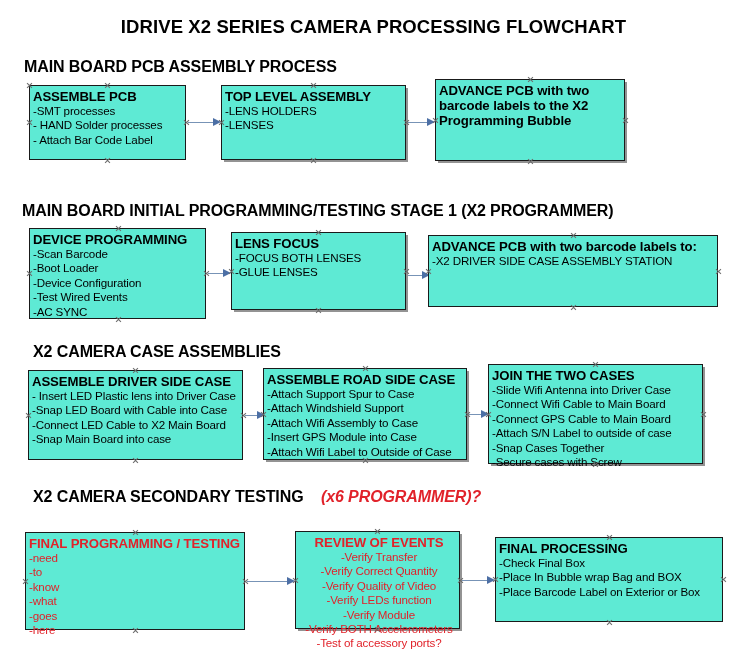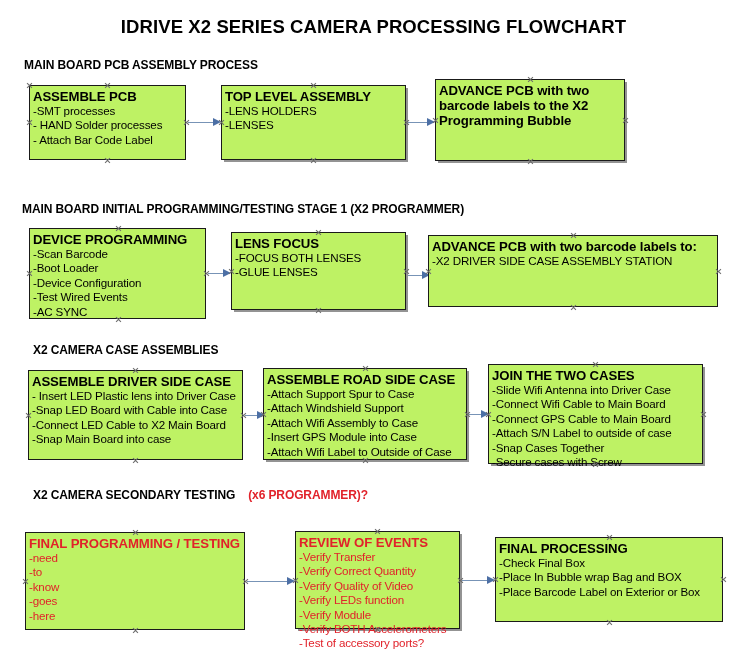--- a/index.html
+++ b/index.html
@@ -29,35 +29,36 @@
     text-align: center;
     font-size: 18.5px;
     font-weight: bold;
     color: #000000;
     letter-spacing: 0.1px;
     white-space: nowrap;
   }
 
   .section-header {
     position: absolute;
-    font-size: 12px;
+    font-size: 16px;
     font-weight: bold;
     color: #000000;
     white-space: nowrap;
     letter-spacing: -0.1px;
   }
   .section-header .accent {
     color: #E1222A;
+    font-style: italic;
   }
 
   
   .node {
     position: absolute;
     box-sizing: border-box;
-    background: #bef264;
+    background: #5eead4;
     border: 1.2px solid #1a1a1a;
     padding: 3px 0 8px 3px;
     overflow: visible;
   }
   .node.shadowed {
     box-shadow: 2.5px 2.5px 0 -0.5px rgba(128,128,128,0.85);
   }
   .node .title {
     font-size: 13.2px;
     font-weight: bold;
@@ -74,21 +75,21 @@
   }
   .node li {
     font-size: 11.6px;
     line-height: 14.4px;
     color: #000000;
     white-space: nowrap;
     letter-spacing: -0.15px;
   }
   .node.red .title { color: #E1222A; }
   .node.red li { color: #E1222A; }
-  .node.overflow { overflow: visible; }
+  .node.overflow { overflow: visible; text-align: center; }
 
   
   .connector {
     position: absolute;
     height: 9px;
     pointer-events: none;
   }
   .connector .shaft {
     position: absolute;
     left: 0;
@@ -300,20 +301,21 @@
     <span>&nbsp;&nbsp;</span>
     <span class="accent">(x6 PROGRAMMER)?</span>
   </div>
 
   <div class="node red" style="left:25px; top:532px; width:220px; height:98px;">
     <div class="title">FINAL PROGRAMMING / TESTING</div>
     <ul>
       <li>-need</li>
       <li>-to</li>
       <li>-know</li>
+      <li>-what</li>
       <li>-goes</li>
       <li>-here</li>
     </ul>
   </div>
   <div class="handle" style="left:135px; top:532px;"></div>
   <div class="handle" style="left:25px;  top:581px;"></div>
   <div class="handle" style="left:245px; top:581px;"></div>
   <div class="handle" style="left:135px; top:630px;"></div>
 
   <div class="connector" style="left:247px; top:577px; width:48px;">

